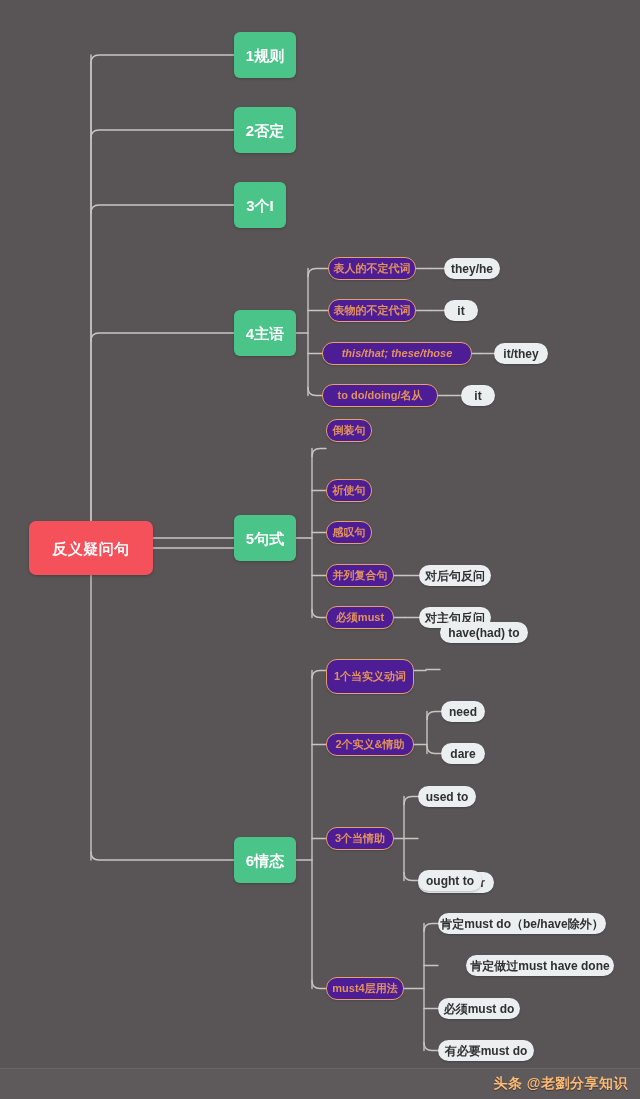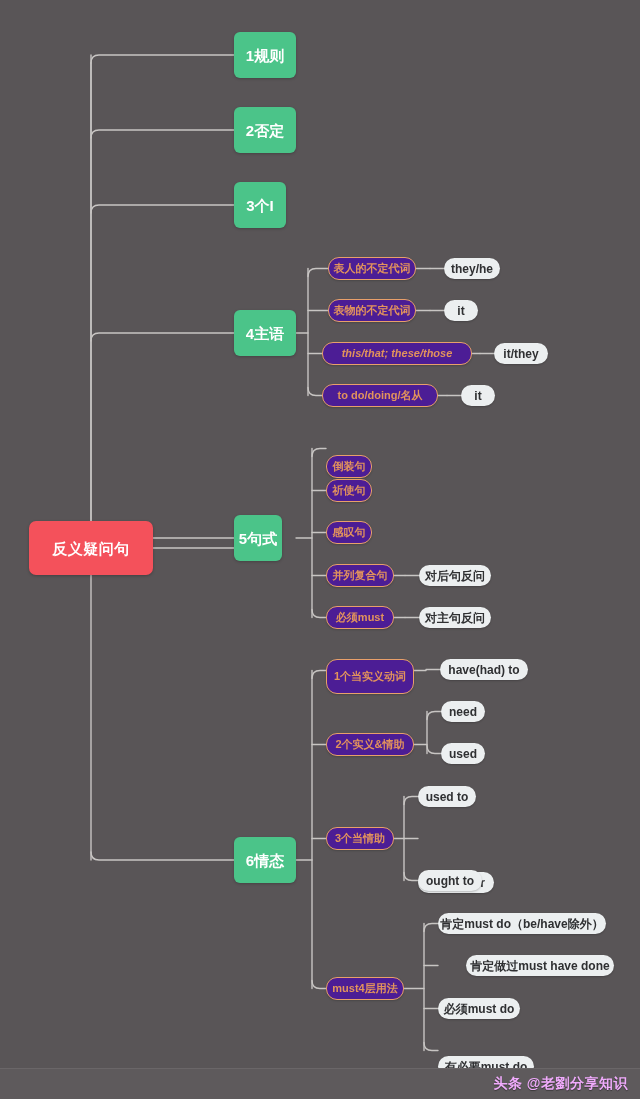--- a/index.html
+++ b/index.html
@@ -77,21 +77,21 @@
     bottom: 0;
     width: 640px;
     height: 30px;
     background: #5e5a5c;
     border-top: 1px solid #6a6668;
   }
   #watermark {
     position: absolute;
     right: 12px;
     bottom: 6px;
-    color: #f0abfc;
+    color: #fdba74;
     font-size: 14px;
     font-weight: bold;
     letter-spacing: 0.5px;
     text-shadow: 0 1px 1px rgba(0,0,0,0.4);
     white-space: nowrap;
     text-align: center;
   }
 </style>
 </head>
 <body>
@@ -191,24 +191,24 @@
       </div>
       <div class="node white" style="left: 494px; top: 343px; width: 54px; height: 21px;">
         <span>it/they</span>
       </div>
       <div class="node orange" style="left: 322px; top: 384px; width: 116px; height: 23px;">
         <span>to do/doing/名从</span>
       </div>
       <div class="node white" style="left: 461px; top: 385px; width: 34px; height: 21px;">
         <span>it</span>
       </div>
-      <div class="node green" style="left: 234px; top: 515px; width: 48px; height: 46px;">
+      <div class="node green" style="left: 234px; top: 515px; width: 62px; height: 46px;">
         <span>5句式</span>
       </div>
-      <div class="node orange" style="left: 326px; top: 455px; width: 46px; height: 23px;">
+      <div class="node orange" style="left: 326px; top: 419px; width: 46px; height: 23px;">
         <span>倒装句</span>
       </div>
       <div class="node orange" style="left: 326px; top: 479px; width: 46px; height: 23px;">
         <span>祈使句</span>
       </div>
       <div class="node orange" style="left: 326px; top: 521px; width: 46px; height: 23px;">
         <span>感叹句</span>
       </div>
       <div class="node orange" style="left: 326px; top: 564px; width: 68px; height: 23px;">
         <span>并列复合句</span>
@@ -221,31 +221,31 @@
       </div>
       <div class="node white" style="left: 419px; top: 607px; width: 72px; height: 21px;">
         <span>对主句反问</span>
       </div>
       <div class="node green" style="left: 234px; top: 837px; width: 62px; height: 46px; align-items: center;">
         <span>6情态</span>
       </div>
       <div class="node orange" style="left: 326px; top: 659px; width: 88px; height: 35px;">
         <span>1个当实义动词</span>
       </div>
-      <div class="node white" style="left: 440px; top: 659px; width: 88px; height: 21px; text-align: right;">
+      <div class="node white" style="left: 440px; top: 622px; width: 88px; height: 21px; text-align: right;">
         <span>have(had)  to</span>
       </div>
       <div class="node orange" style="left: 326px; top: 733px; width: 88px; height: 23px;">
         <span>2个实义&amp;情助</span>
       </div>
       <div class="node white" style="left: 441px; top: 701px; width: 44px; height: 21px;">
         <span>need</span>
       </div>
       <div class="node white" style="left: 441px; top: 743px; width: 44px; height: 21px;">
-        <span>used</span>
+        <span>dare</span>
       </div>
       <div class="node orange" style="left: 326px; top: 827px; width: 68px; height: 23px;">
         <span>3个当情助</span>
       </div>
       <div class="node white" style="left: 418px; top: 786px; width: 58px; height: 21px;">
         <span>used to</span>
       </div>
       <div class="node white" style="left: 418px; top: 828px; width: 76px; height: 21px; margin-top: 44px;">
         <span>had better</span>
       </div>
@@ -257,21 +257,21 @@
       </div>
       <div class="node white" style="left: 438px; top: 913px; width: 168px; height: 21px;">
         <span>肯定must do（be/have除外）</span>
       </div>
       <div class="node white" style="left: 438px; top: 955px; width: 148px; height: 21px; margin-left: 28px;">
         <span>肯定做过must have done</span>
       </div>
       <div class="node white" style="left: 438px; top: 998px; width: 82px; height: 21px;">
         <span>必须must do</span>
       </div>
-      <div class="node white" style="left: 438px; top: 1040px; width: 96px; height: 21px; margin-top: 16px;">
+      <div class="node white" style="left: 438px; top: 1040px; width: 96px; height: 21px;">
         <span>有必要must do</span>
       </div>
     </div>
 
   <div id="footer-bar"></div>
   <div id="watermark">头条 @老劉分享知识</div>
 
 </div>
 
 </body></html>

